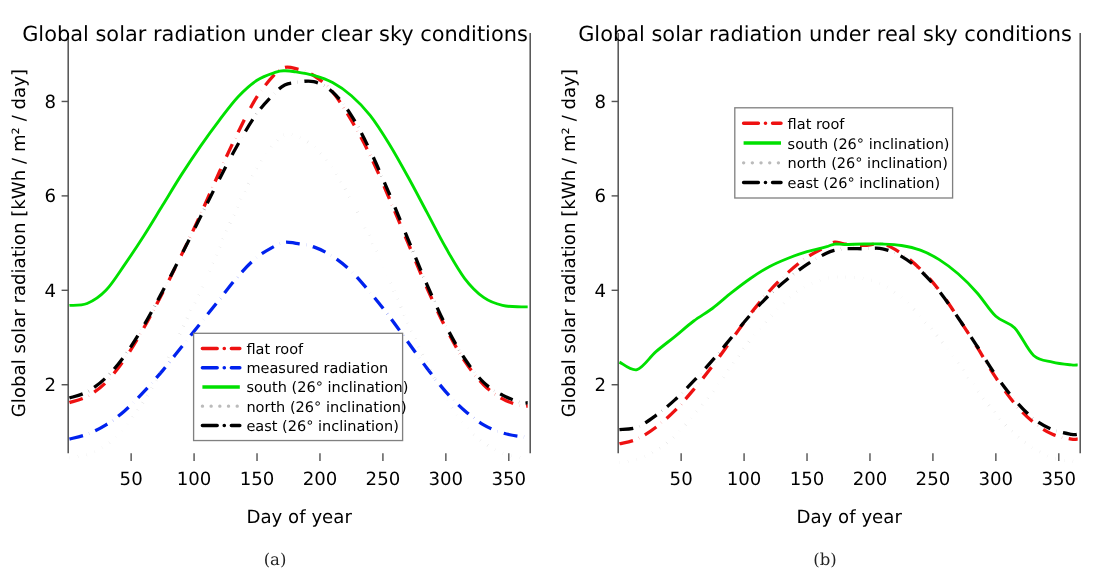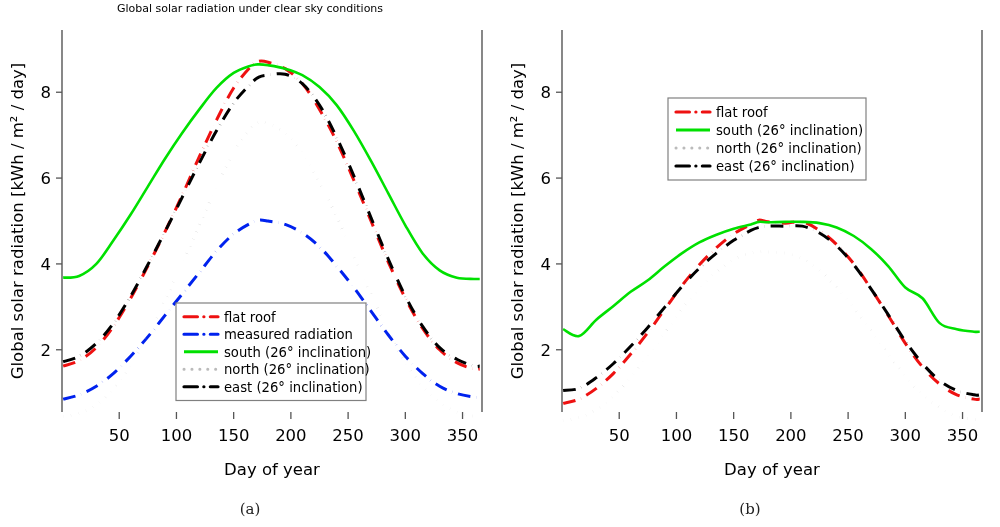--- a/index.html
+++ b/index.html
@@ -2,22 +2,22 @@
 <html><head>
 <meta charset="utf-8">
 <style>
   html,body{margin:0;padding:0;background:#ffffff;}
   body{width:1000px;height:527px;font-family:"DejaVu Sans","Liberation Sans",sans-serif;color:#000;}
   #figure{position:relative;width:1000px;height:527px;overflow:hidden;background:#fff;}
   .panel{position:absolute;top:0;height:527px;width:500px;}
   .panel.left{left:0;}
   .panel.right{left:500px;}
   .chart-title{
-    position:absolute;top:2px;left:0;width:500px;text-align:center;
-    font-size:11px;font-family:"DejaVu Sans","Liberation Sans",sans-serif;
+    position:absolute;top:20px;left:0;width:500px;text-align:center;
+    font-size:19px;font-family:"DejaVu Sans","Liberation Sans",sans-serif;
     color:#000;letter-spacing:0px;white-space:nowrap;
   }
   .subcaption{
     position:absolute;font-family:"DejaVu Serif","Liberation Serif",serif;
     font-size:15px;color:#222;text-align:center;
   }
   svg{display:block;overflow:visible;}
   .tick-label{font-size:16.5px;fill:#000;font-family:"DejaVu Sans","Liberation Sans",sans-serif;}
   .legend-text{font-size:13.2px;fill:#000;font-family:"DejaVu Sans","Liberation Sans",sans-serif;}
   .spine{stroke:#555;stroke-width:1.4;fill:none;}
@@ -73,20 +73,21 @@
         <text x="224" y="356.75" class="legend-text">south (26° inclination)</text>
         <line x1="184" y1="369.25" x2="218" y2="369.25" stroke="#bbbbbb" stroke-width="3" fill="none" stroke-dasharray="0.1,7.800000000000001" stroke-linecap="round"></line>
         <text x="224" y="374.25" class="legend-text">north (26° inclination)</text>
         <line x1="184" y1="386.75" x2="218" y2="386.75" stroke="#000000" stroke-width="3.2" fill="none" stroke-dasharray="13.440000000000001,6.4,0.1,6.4" stroke-linecap="round"></line>
         <text x="224" y="391.75" class="legend-text">east (26° inclination)</text>
       </svg>
     <div class="subcaption" style="left:200px;top:500px;width:100px;">(a)</div>
   </div>
 
   <div class="panel right">
+    <div class="chart-title">Global solar radiation under real sky conditions</div>
     <svg id="svg-b" width="500" height="500">
         <line x1="62" y1="30" x2="62" y2="412" class="spine"></line>
         <line x1="482" y1="30" x2="482" y2="412" class="spine"></line>
         <line x1="56" y1="349.76404494382024" x2="62" y2="349.76404494382024" class="tickmark"></line>
         <text x="51" y="355.76404494382024" text-anchor="end" class="tick-label">2</text>
         <line x1="56" y1="263.9213483146067" x2="62" y2="263.9213483146067" class="tickmark"></line>
         <text x="51" y="269.9213483146067" text-anchor="end" class="tick-label">4</text>
         <line x1="56" y1="178.0786516853932" x2="62" y2="178.0786516853932" class="tickmark"></line>
         <text x="51" y="184.0786516853932" text-anchor="end" class="tick-label">6</text>
         <line x1="56" y1="92.2359550561797" x2="62" y2="92.2359550561797" class="tickmark"></line>

